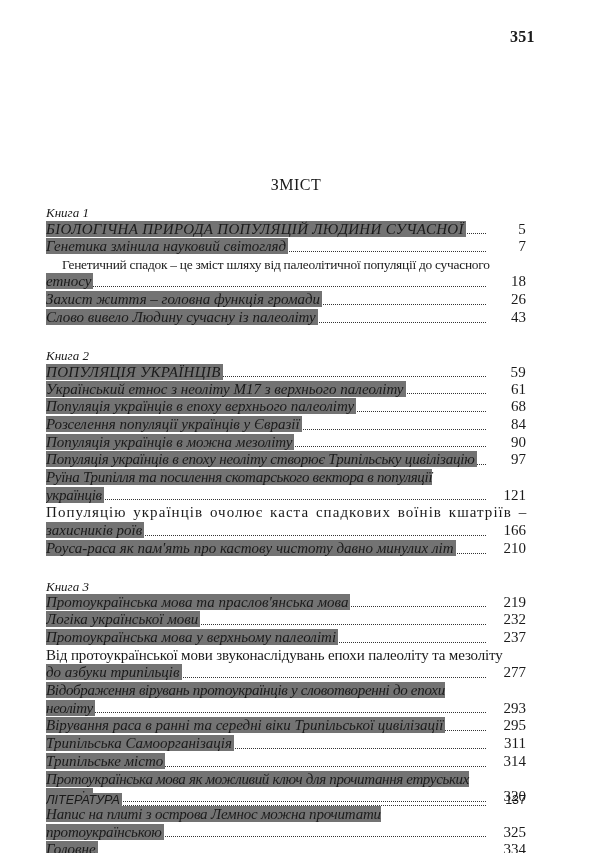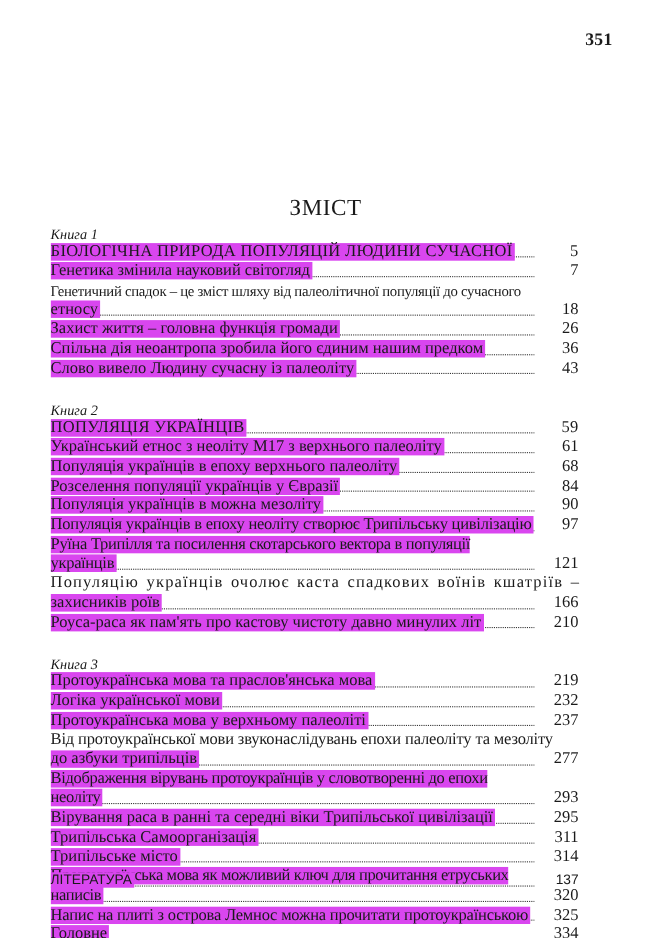--- a/index.html
+++ b/index.html
@@ -11,32 +11,32 @@
       width: 600px;
       height: 853px;
       position: relative;
       overflow: hidden;
       font-family: "Liberation Serif", "DejaVu Serif", serif;
       color: #1a1a1a;
     }
     .page-number {
       position: absolute;
       top: 28px;
-      left: 532px;
+      left: 510px;
       font-weight: bold;
       font-size: 16px;
       letter-spacing: 0.3px;
     }
     .toc-title {
       position: absolute;
       top: 176px;
       left: 0;
       width: 592px;
       text-align: center;
-      font-size: 21px;
+      font-size: 16px;
       letter-spacing: 0.5px;
     }
     .toc {
       position: absolute;
       left: 46px;
       width: 480px;
       top: 206px;
     }
     .book {
       margin-bottom: 0;
@@ -56,24 +56,25 @@
       font-size: 15px;
       line-height: 17.7px;
     }
     .entry .text {
       flex: 1 1 auto;
       min-width: 0;
       position: relative;
       overflow: hidden;
     }
     .entry .text .t {
-      background: #d946ef;
+      background: #737373;
       position: relative;
       z-index: 1;
       padding-right: 2px;
+      font-style: italic;
     }
     .entry .text::after {
       content: "";
       position: absolute;
       left: 0;
       right: 0;
       bottom: 4px;
       border-bottom: 1.3px dotted #333;
     }
     .entry .page {
@@ -113,34 +114,30 @@
     <div class="entry heading">
       <span class="text"><span class="t">БІОЛОГІЧНА ПРИРОДА ПОПУЛЯЦІЙ ЛЮДИНИ СУЧАСНОЇ</span></span>
       <span class="page">5</span>
     </div>
     <div class="entry">
       <span class="text"><span class="t">Генетика змінила науковий світогляд</span></span>
       <span class="page">7</span>
     </div>
     <div>
       <div class="entry" style="font-size:13.4px;">
-          <span style="white-space:nowrap;letter-spacing:-0.25px;">Генетичний спадок – це зміст шляху від палеолітичної популяції до сучасного</span>
+          <span style="white-space:nowrap;letter-spacing:-0.25px;margin-left:16px;">Генетичний спадок – це зміст шляху від палеолітичної популяції до сучасного</span>
         </div>
       <div class="entry">
         <span class="text"><span class="t">етносу</span></span>
         <span class="page">18</span>
       </div>
     </div>
     <div class="entry">
       <span class="text"><span class="t">Захист життя – головна функція громади</span></span>
       <span class="page">26</span>
-    </div>
-    <div class="entry">
-      <span class="text"><span class="t">Спільна дія неоантропа зробила його єдиним нашим предком</span></span>
-      <span class="page">36</span>
     </div>
     <div class="entry">
       <span class="text"><span class="t">Слово вивело Людину сучасну із палеоліту</span></span>
       <span class="page">43</span>
     </div>
   </div>
 
   <div class="book">
     <div class="book-label">Книга 2</div>
     <div class="entry heading">

